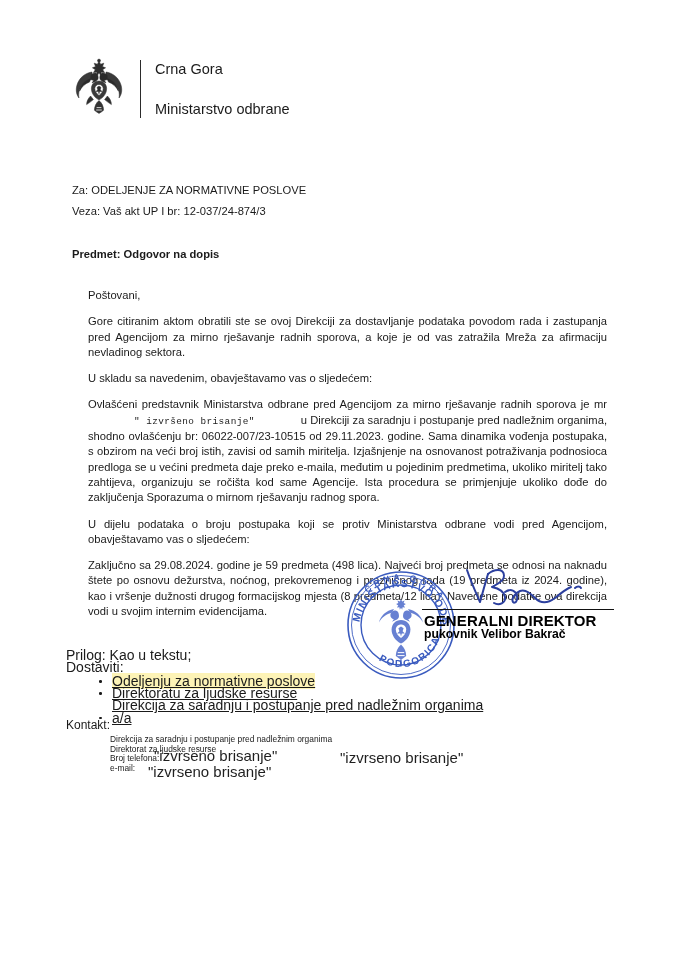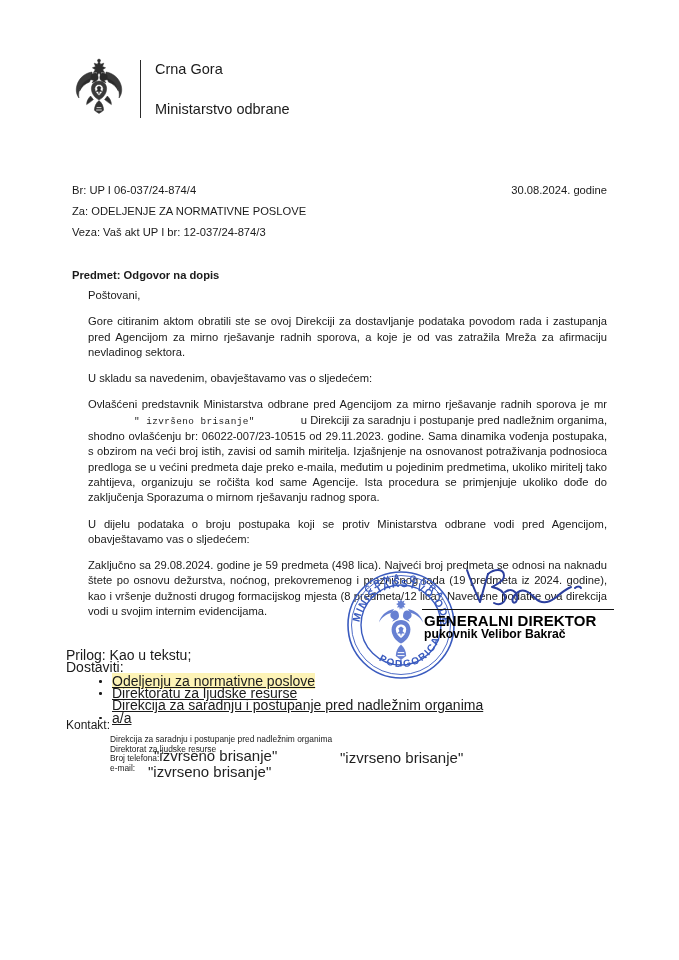--- a/index.html
+++ b/index.html
@@ -278,24 +278,20 @@
       </g>
     </svg>
     <div class="lh-rule"></div>
     <div class="lh-texts">
       <div class="lh-country">Crna Gora</div>
       <div class="lh-ministry">Ministarstvo odbrane</div>
     </div>
   </div>
 
   <div class="refblock">
-    <div class="ref-row">
-      <span>Br: UP I 06-037/24-874/4</span>
-      <span class="ref-date">30.08.2024. godine</span>
-    </div>
     <div class="ref-row">Za: ODELJENJE ZA NORMATIVNE POSLOVE</div>
     <div class="ref-row">Veza: Vaš akt UP I br: 12-037/24-874/3</div>
     <div class="ref-row ref-subject">Predmet: Odgovor na dopis</div>
   </div>
 
   <div class="body-copy">
     <p class="nojust">Poštovani,</p>
     <p>Gore citiranim aktom obratili ste se ovoj Direkciji za dostavljanje podataka povodom rada i zastupanja pred Agencijom za mirno rješavanje radnih sporova, a koje je od vas zatražila Mreža za afirmaciju nevladinog sektora.</p>
     <p class="nojust">U skladu sa navedenim, obavještavamo vas o sljedećem:</p>
     <p><span>Ovlašćeni predstavnik Ministarstva odbrane pred Agencijom za mirno rješavanje radnih sporova je mr</span><span class="indent-lead"></span><span class="redact-mono">" izvršeno brisanje"</span><span class="gap-after"></span><span>u Direkciji za saradnju i postupanje pred nadležnim organima, shodno ovlašćenju br: 06022-007/23-10515 od 29.11.2023. godine. Sama dinamika vođenja postupaka, s obzirom na veći broj istih, zavisi od samih miritelja. Izjašnjenje na osnovanost potraživanja podnosioca predloga se u većini predmeta daje preko e-maila, međutim u pojedinim predmetima, ukoliko miritelj tako zahtijeva, organizuju se ročišta kod same Agencije. Ista procedura se primjenjuje ukoliko dođe do zaključenja Sporazuma o mirnom rješavanju radnog spora.</span></p>

